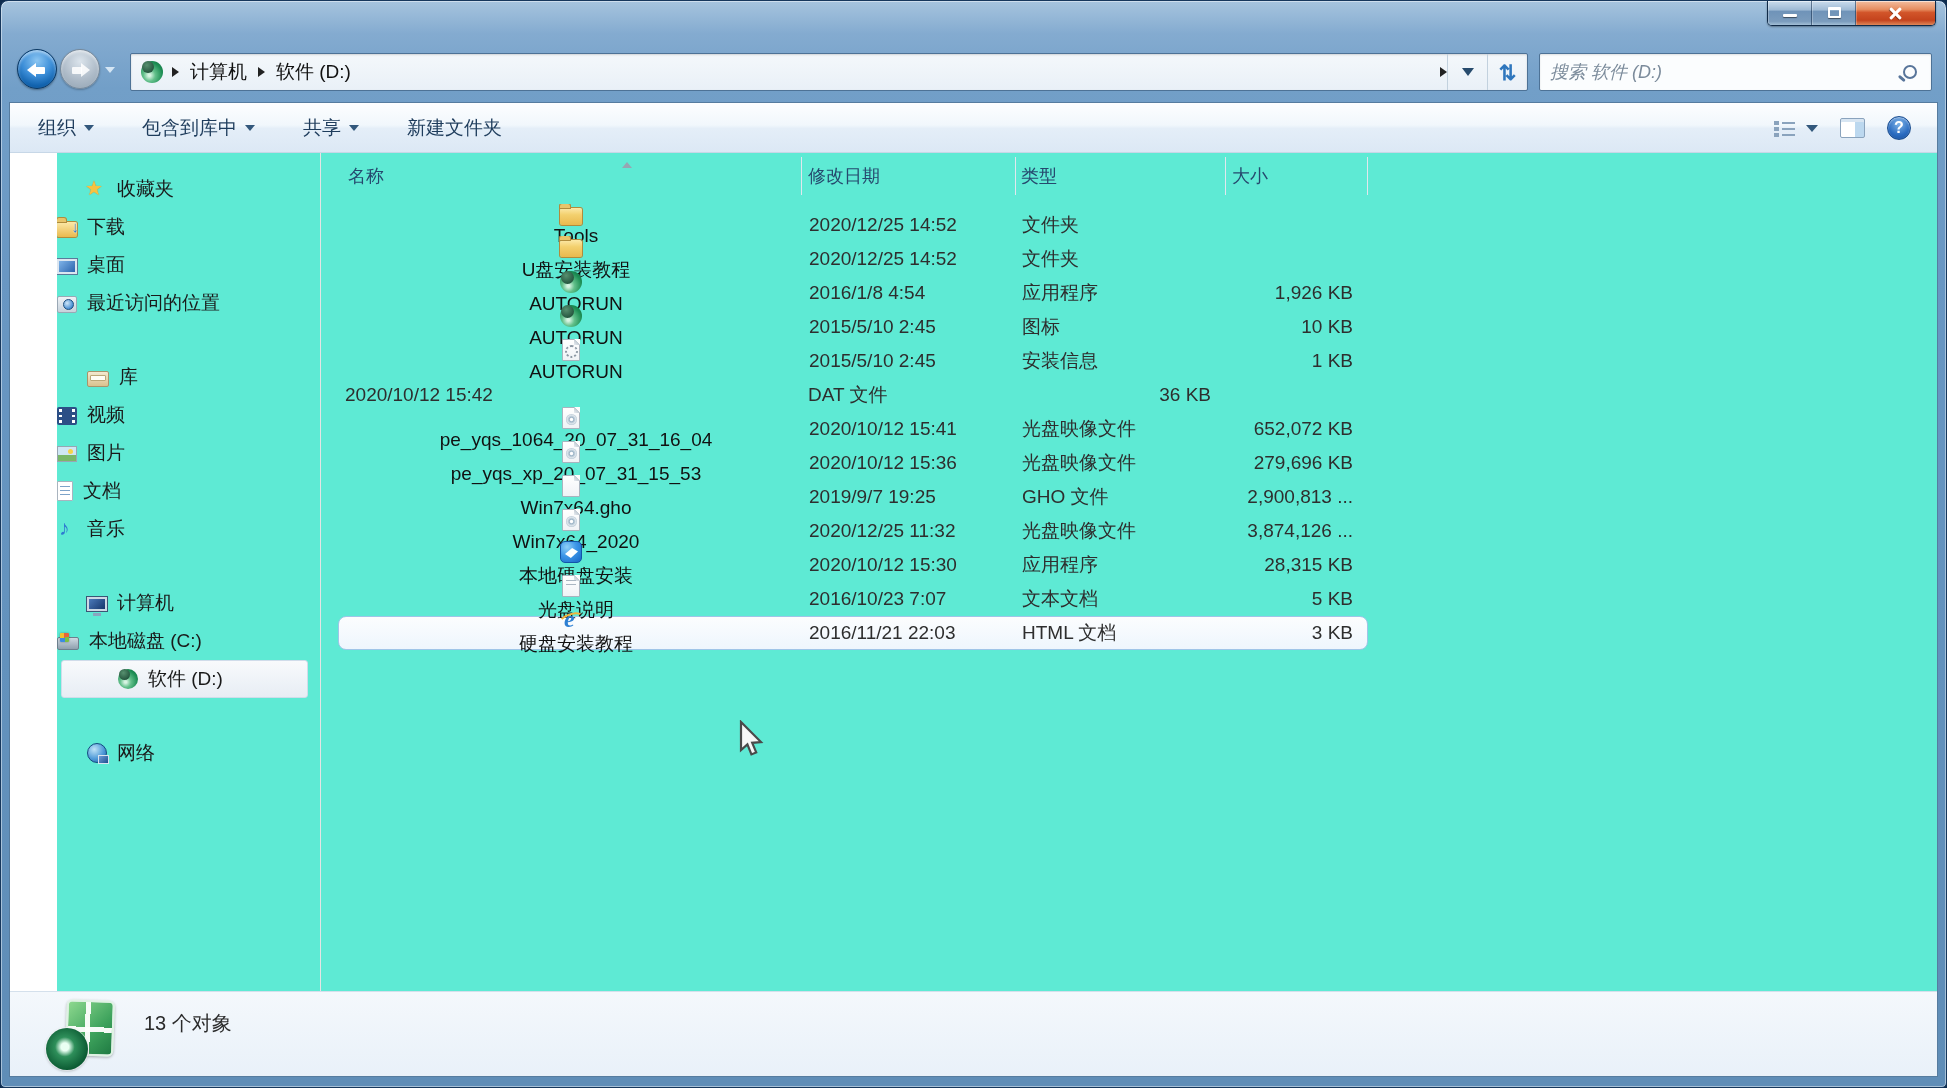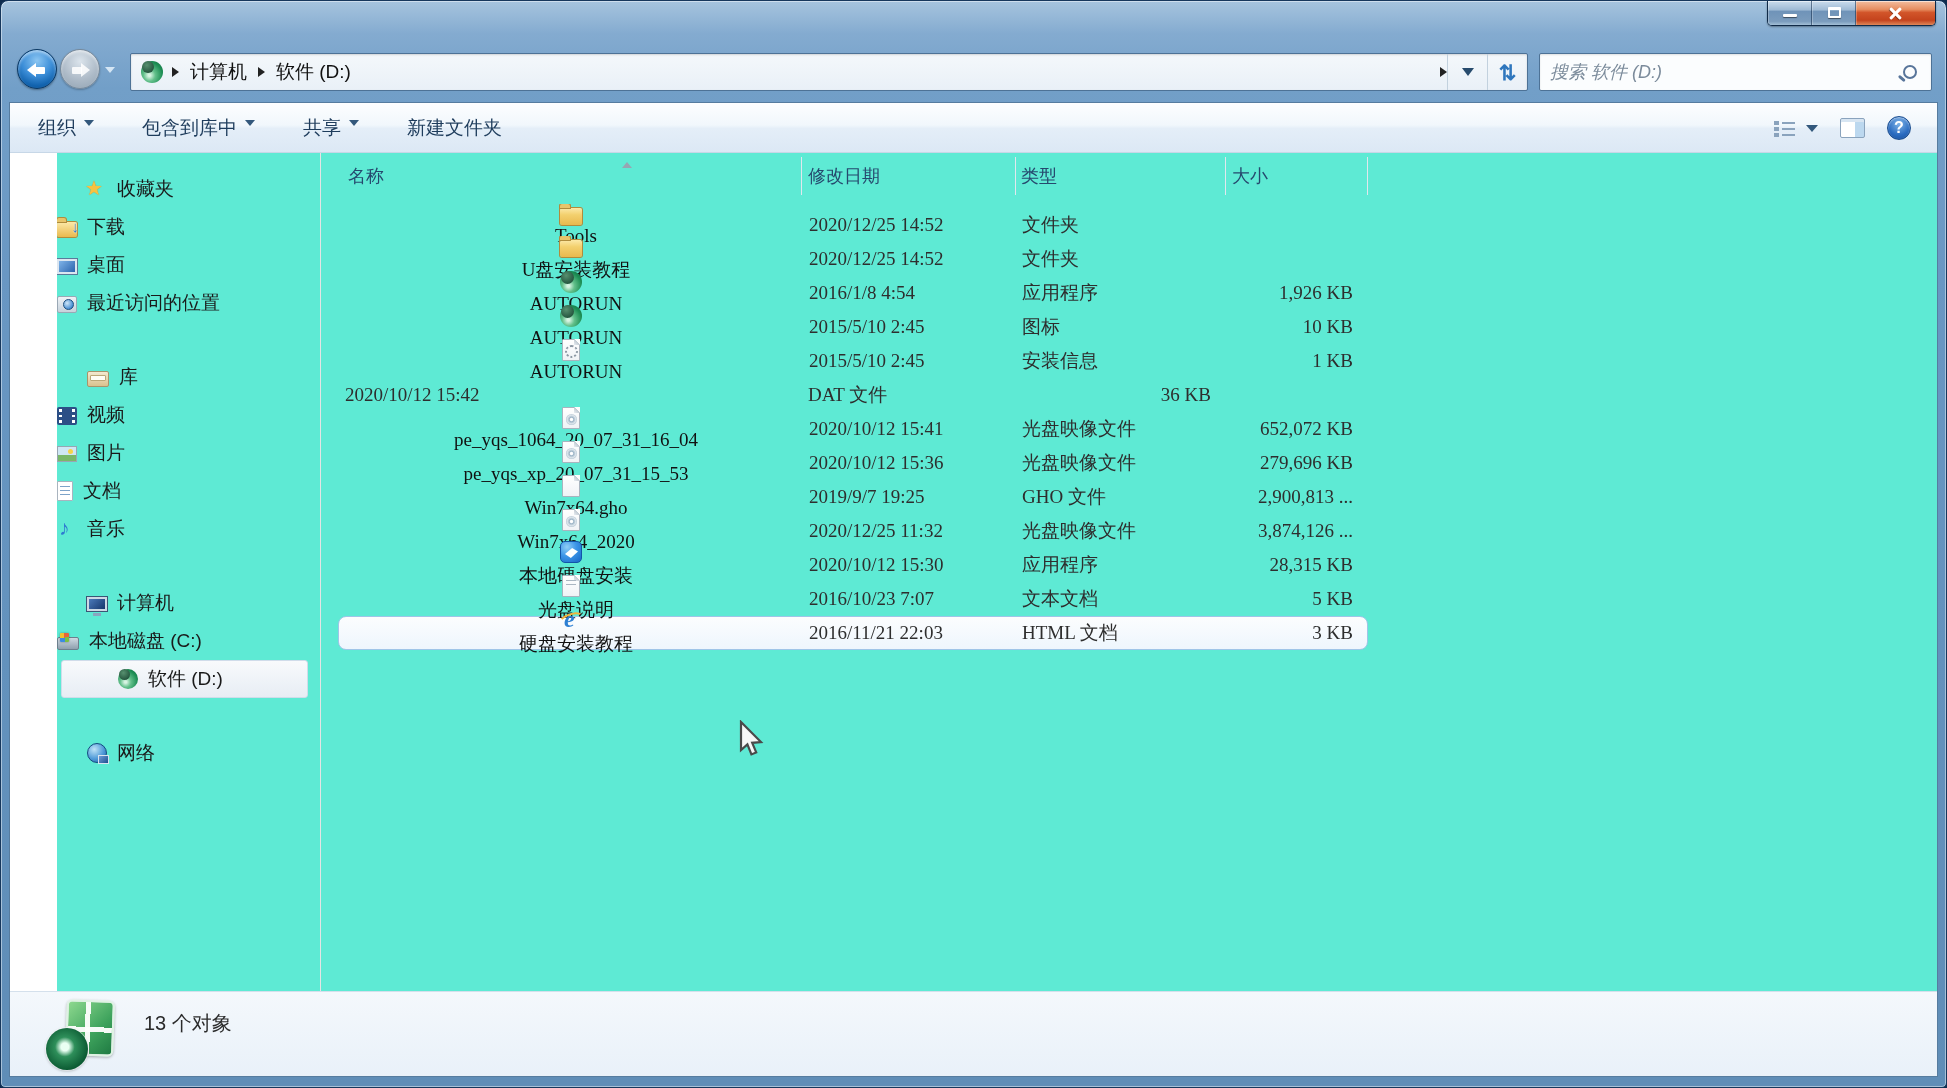--- a/index.html
+++ b/index.html
@@ -78,21 +78,21 @@
   .search-glyph::after { content:""; position:absolute; left:-7px; top:10px; width:8px; height:2.5px;
     background:#58759a; transform:rotate(40deg); border-radius:2px; }
 
   
   .client { position:absolute; left:8px; right:8px; top:101px; bottom:10px; background:#fff;
     border:1px solid #567c9f; overflow:hidden; }
 
   .toolbar { position:absolute; left:0; right:0; top:0; height:50px;
     background:linear-gradient(180deg,#fdfeff 0%,#f1f7fc 45%,#e4eef8 52%,#dce8f5 100%);
     border-bottom:1px solid #c7d7e7; display:flex; align-items:center; padding-left:28px; }
-  .tb-btn { display:flex; align-items:flex-start; margin-right:48px; font-size:19px; color:#1e3c5c;
+  .tb-btn { display:flex; align-items:center; margin-right:48px; font-size:19px; color:#1e3c5c;
     cursor:default; }
   .tb-caret { display:none; width:0; height:0; border:5px solid transparent; border-top:6px solid #33587c;
     margin-left:8px; margin-top:5px; }
   .tb-btn.caret .tb-caret { display:inline-block; }
   .tb-right { position:absolute; right:26px; top:0; height:50px; display:flex; align-items:center; gap:22px; }
   .views-icon { position:relative; width:22px; height:17px; }
   .views-icon::before { content:""; position:absolute; left:0; top:1px; width:5px; height:4px;
     background:#8aa3bd; box-shadow:0 6px 0 #8aa3bd, 0 12px 0 #8aa3bd; }
   .views-icon::after { content:""; position:absolute; left:8px; top:2px; width:13px; height:2.5px;
     background:#8aa3bd; box-shadow:0 6px 0 #8aa3bd, 0 12px 0 #8aa3bd; }
@@ -165,21 +165,21 @@
   .disk-d-icon { border-radius:50%;
     background:radial-gradient(circle at 38% 65%,#d7f3e2 6%,#63c08b 30%,#1e8f55 65%,#0d6338 100%); }
   .disk-d-icon::after { content:""; position:absolute; left:1px; top:0; width:11px; height:11px;
     border-radius:50%; background:radial-gradient(circle at 40% 35%,#57906f,#123f2c); }
   .network-icon { border-radius:50%; border:1px solid #14497f;
     background:radial-gradient(circle at 35% 30%,#bfe3f7,#4f9ad8 55%,#1b5ca6); }
   .network-icon::after { content:""; position:absolute; right:-3px; bottom:-2px; width:9px; height:7px;
     background:linear-gradient(135deg,#6f9fd8,#1d4d8f); border:1px solid #d9e4ef; }
 
   
-  .file-list { position:absolute; left:265px; right:0; top:0; bottom:0; overflow:hidden;font-family:Liberation Serif, serif; }
+  .file-list { position:absolute; left:265px; right:0; top:0; bottom:0; overflow:hidden; }
   .list-header { display:grid; grid-template-columns:464px 214px 210px 142px; margin:4px 0 0 16px;
     height:38px; align-items:center; }
   .list-header .hcell { font-size:18px; color:#26496e; border-right:1px solid #e1e7ed; height:100%;
     display:flex; align-items:center; cursor:default; }
   .hcell.col-name { padding-left:10px; }
   .hcell.col-date { padding-left:6px;text-align:right; }
   .hcell.col-type { padding-left:5px; }
   .hcell.col-size { padding-left:6px; }
   .sort-arrow { position:absolute; left:300px; top:4px; width:0; height:0;
     border:5px solid transparent; border-bottom:6px solid #97a5b2; }

